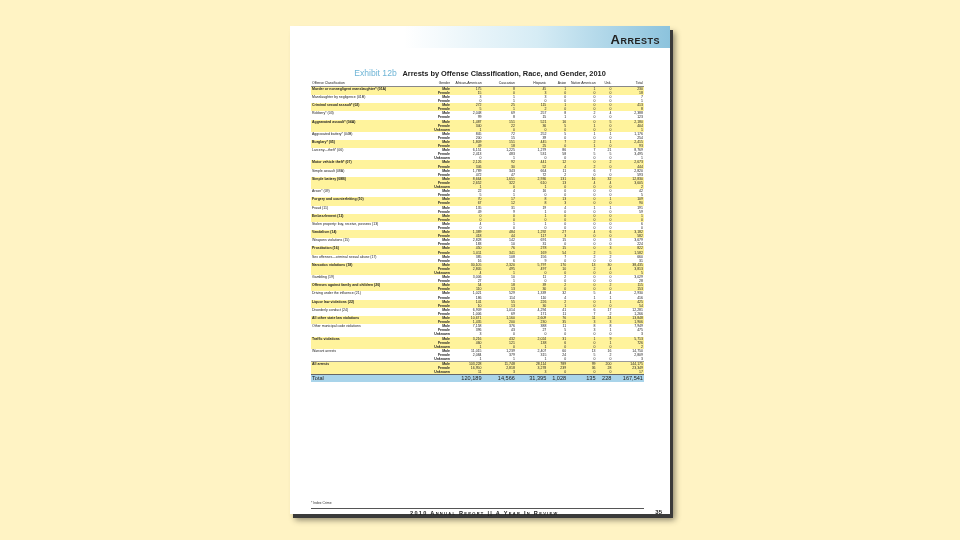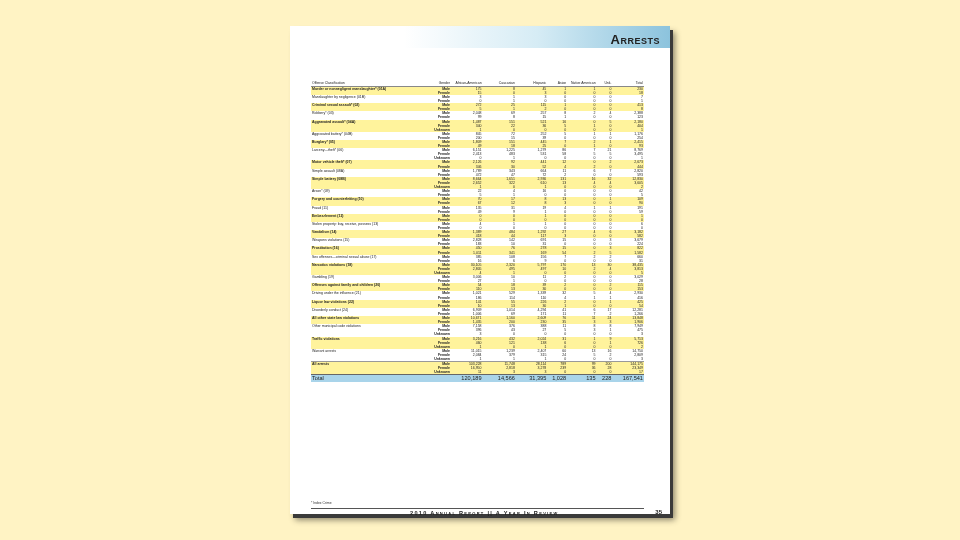--- a/index.html
+++ b/index.html
@@ -27,20 +27,24 @@
   .page-num{position:absolute;right:8px;top:-7px;font-size:6px;font-weight:bold;color:#222;}
 </style>
 </head>
 <body>
 
 <div class="page">
   <div class="header-band">
     <div class="section-title">Arrests</div>
   </div>
 
+  <div class="exhibit">
+    <span class="ex-num">Exhibit 12b</span>
+    <span>Arrests by Offense Classification, Race, and Gender, 2010</span>
+  </div>
 
   <table class="arrests">
     <thead>
       <tr>
         <th class="left" style="width:108px">Offense Classification</th>
         <th style="width:30px">Gender</th>
         <th style="width:30px">African-American</th>
         <th style="width:32px">Caucasian</th>
         <th style="width:30px">Hispanic</th>
         <th style="width:18px">Asian</th>

